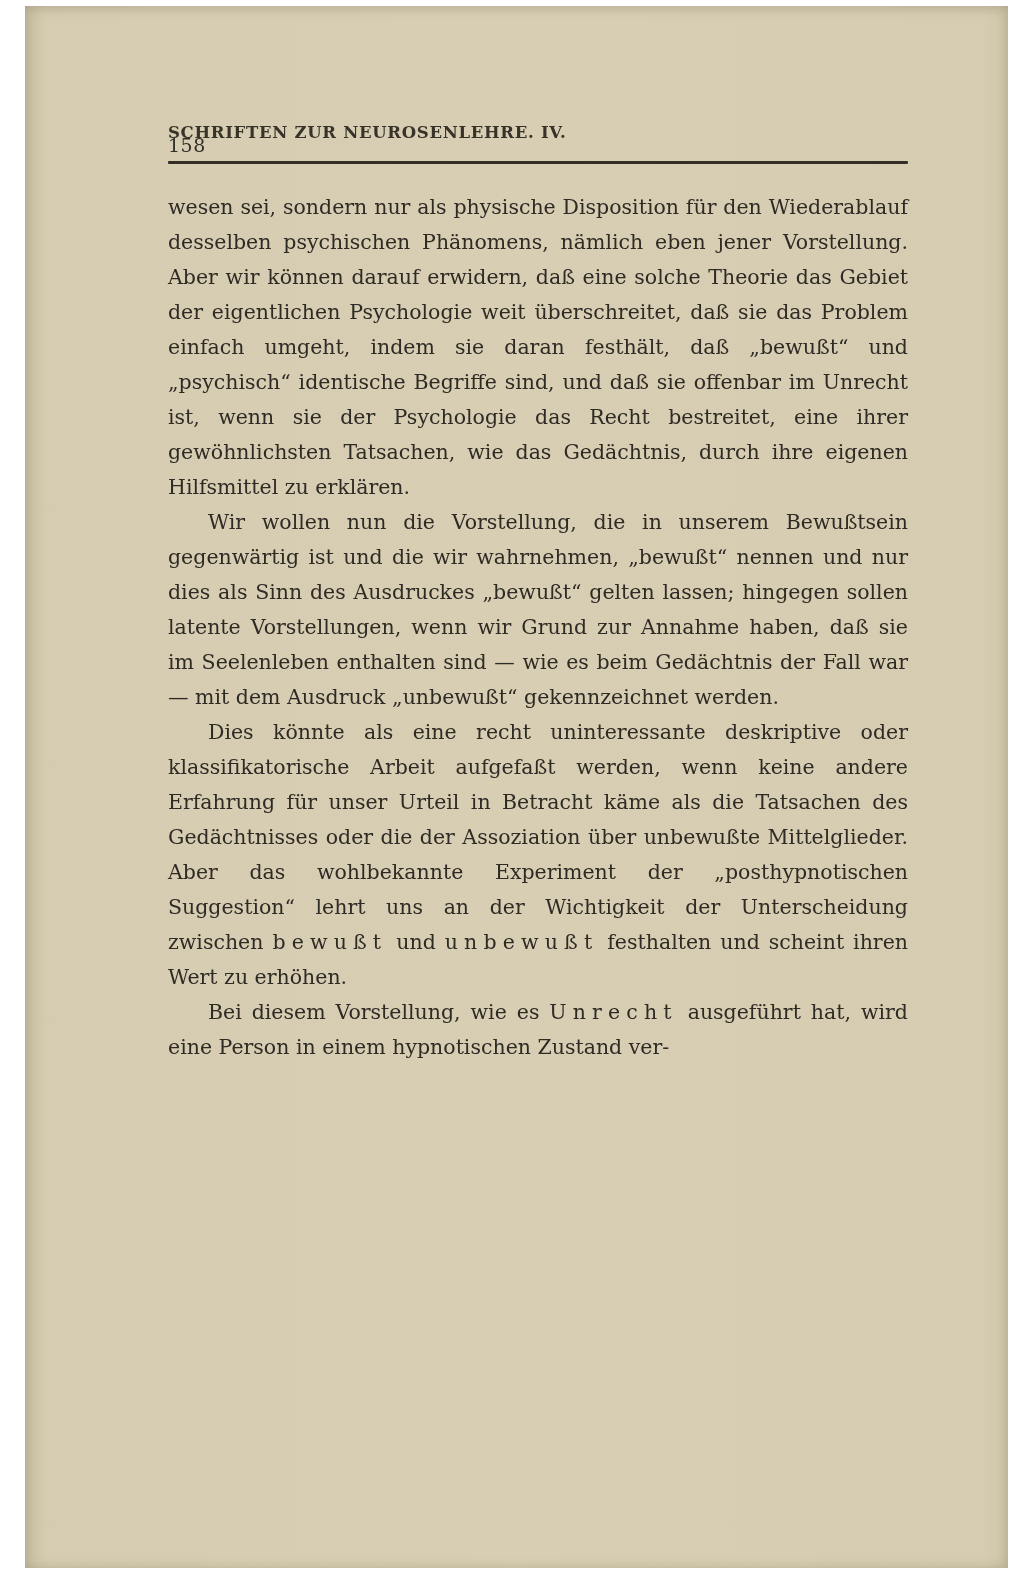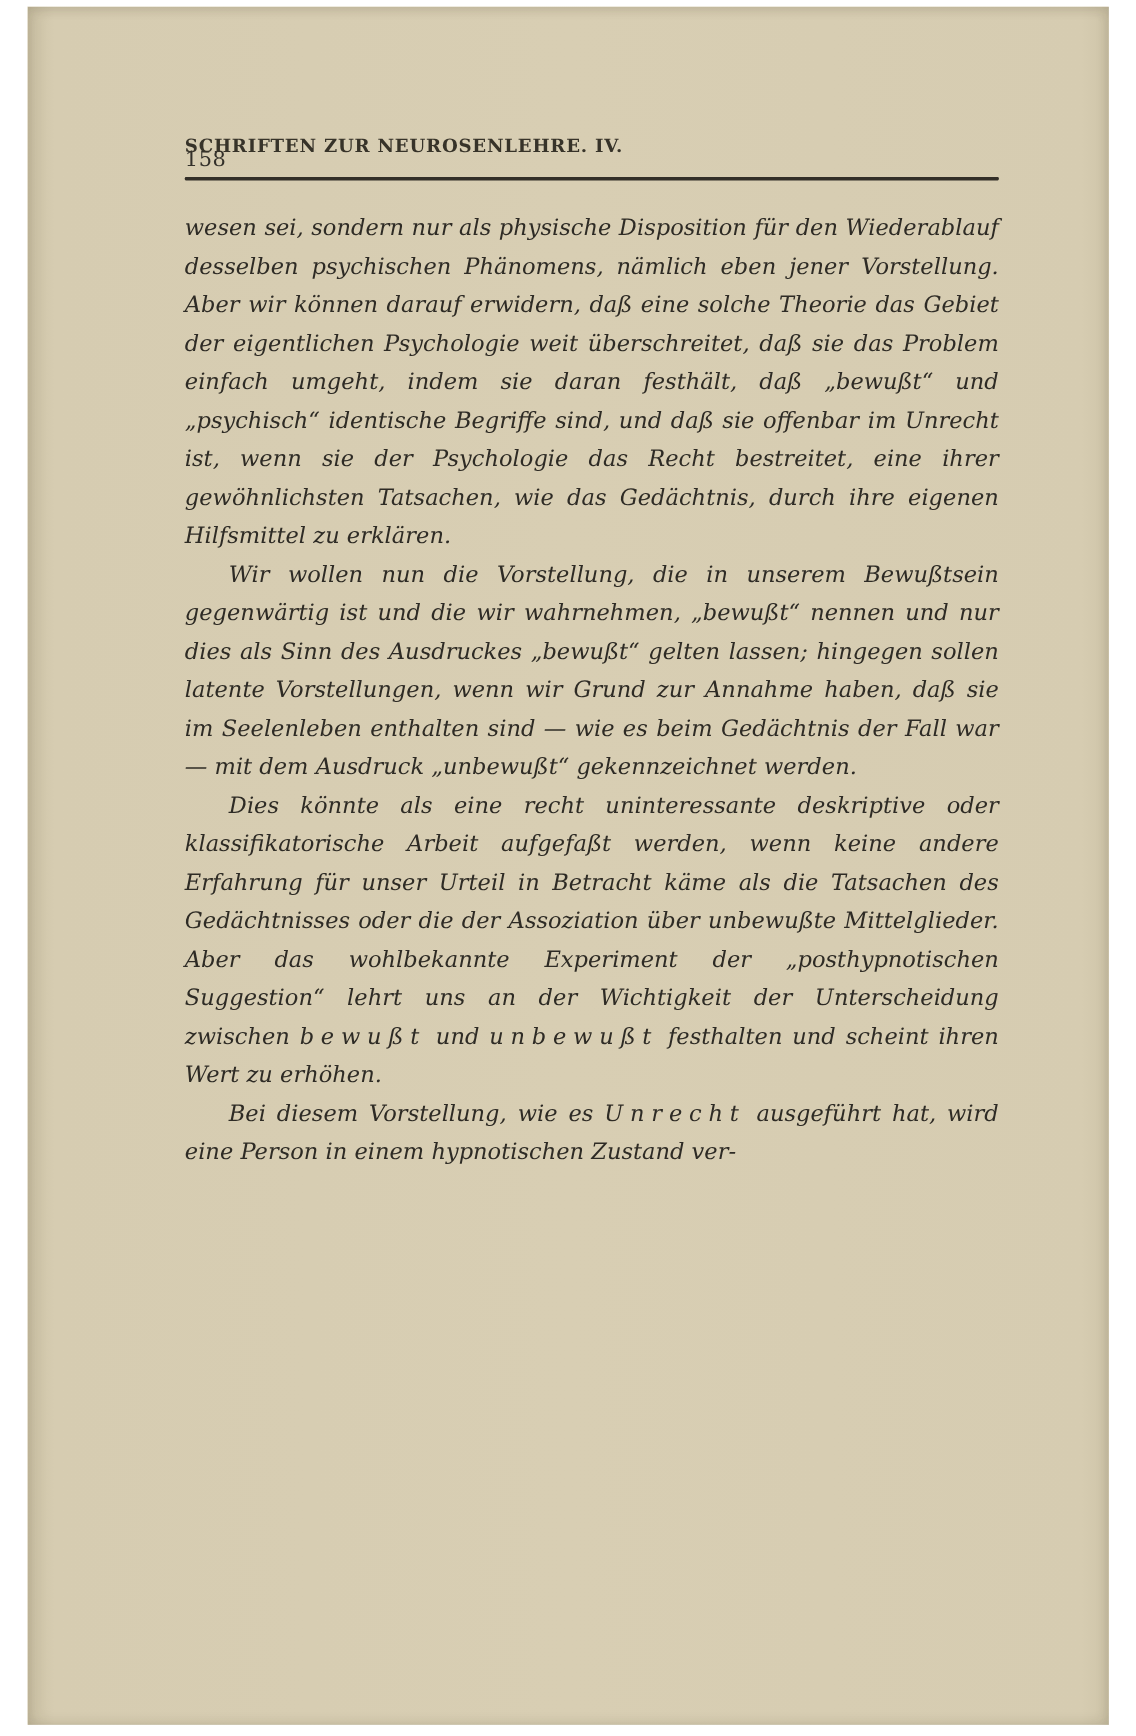--- a/index.html
+++ b/index.html
@@ -65,21 +65,20 @@
     top: 184px;
     width: 740px;
     font-size: 20.5px;
     line-height: 35px;
     color: #2e2b25;
     text-align: justify;
   }
   .text-block p {
     margin: 0;
     padding: 0;
-    font-style: italic;
   }
   .text-block p.indent {
     text-indent: 40px;
   }
   .spaced {
     letter-spacing: 0.3em;
   }
 </style>
 </head>
 <body>

